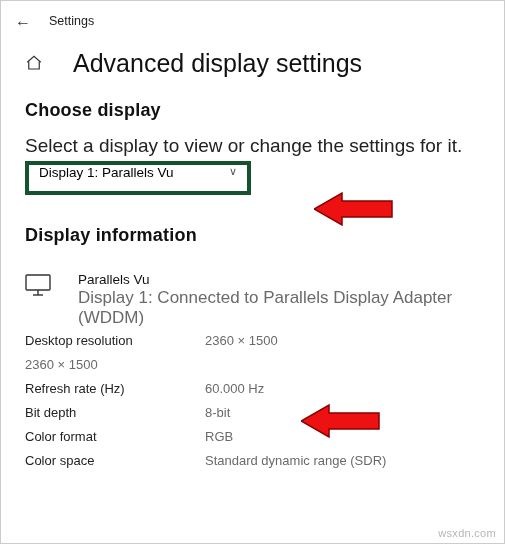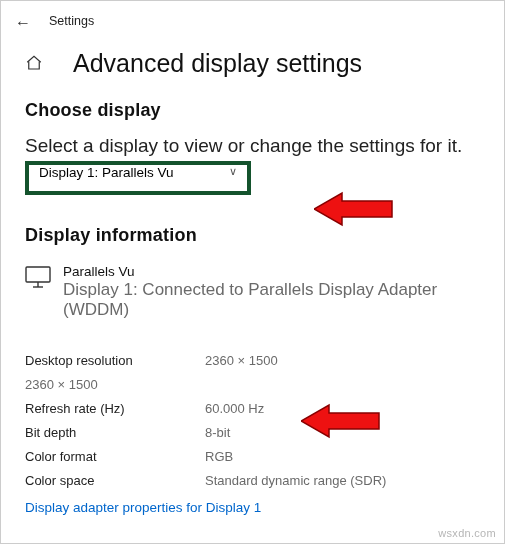--- a/index.html
+++ b/index.html
@@ -54,21 +54,21 @@
     margin: 0;
     color: #111;
   }
   h2 {
     font-weight: 600;
     font-size: 18px;
     margin: 0 0 14px 0;
     color: #111;
     letter-spacing: 0.2px;
   }
-  h2.tight { margin-bottom: 18px; }
+  h2.tight { margin-bottom: 26px; }
   .description {
     font-size: 19px;
     color: #222;
     margin-bottom: 4px;
   }
   .dropdown {
     border: 4px solid #14532d;
     height: 34px;
     width: 226px;
     display: flex;
@@ -79,22 +79,22 @@
     margin-bottom: 30px;
     position: relative;
   }
   .chev {
     font-size: 11px;
     color: #555;
   }
   .monitor-row {
     display: flex;
     align-items: flex-start;
-    gap: 12px;
-    margin-bottom: 28px;
+    gap: 27px;
+    margin-bottom: 0;
   }
   .monitor-icon {
     width: 26px;
     height: 22px;
     position: relative;
     top: 2px;
   }
   .monitor-name {
     font-size: 13.5px;
     color: #111;
@@ -204,21 +204,20 @@
     <div class="spec-row">
       <div class="spec-label">Color format</div>
       <div class="spec-value">RGB</div>
     </div>
     <div class="spec-row">
       <div class="spec-label">Color space</div>
       <div class="spec-value">Standard dynamic range (SDR)</div>
     </div>
   </div>
 
-  <span class="link">Display adapter properties for Display 1</span>
 
 </div>
 
 <div class="arrow" style="left:313px; top:186px;">
   <svg width="80" height="44">
     <polygon points="0,22 28,6 28,14 78,14 78,30 28,30 28,38" fill="#e11" stroke="#800" stroke-width="1.5"></polygon>
   </svg>
 </div>
 <div class="arrow" style="left:300px; top:398px;">
   <svg width="80" height="44">

